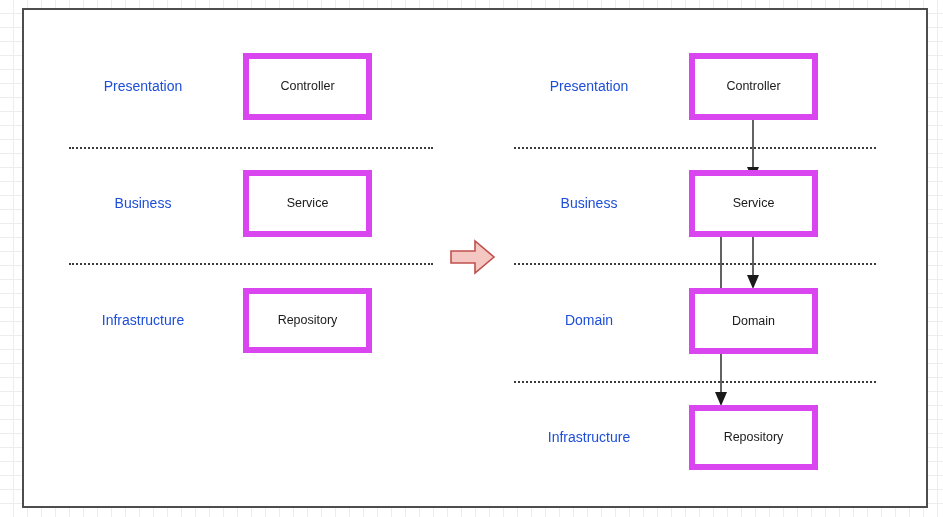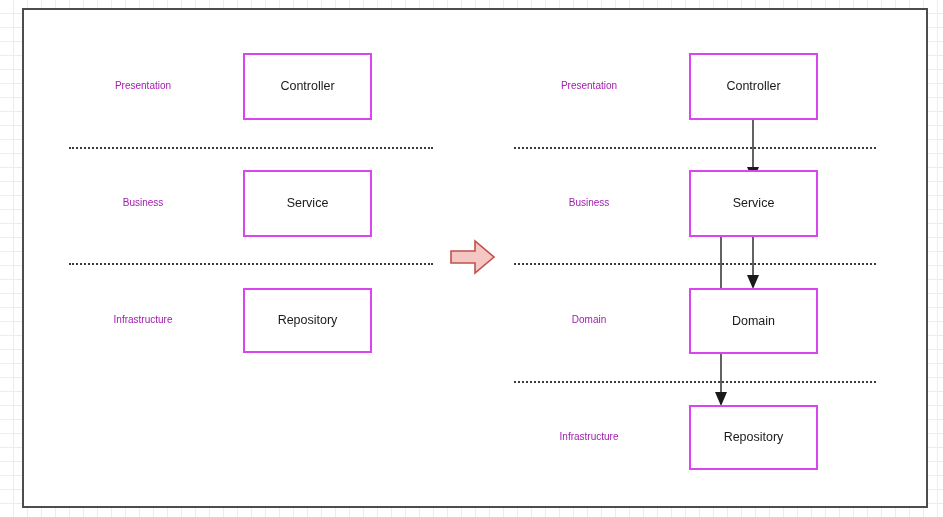--- a/index.html
+++ b/index.html
@@ -27,33 +27,33 @@
     width: 906px;
     height: 500px;
     background: #ffffff;
     border: 2px solid #4d4d4d;
     box-sizing: border-box;
   }
   .node {
     position: absolute;
     box-sizing: border-box;
     background: #ffffff;
-    border: 2px solid #d946ef;
+    border: 6px solid #d946ef;
     display: flex;
     align-items: center;
     justify-content: center;
     color: #1a1a1a;
     font-size: 12.5px;
     line-height: 1;
     z-index: 3;
   }
   .layer-label {
     position: absolute;
-    color: #a21caf;
-    font-size: 10px;
+    color: #1d4ed8;
+    font-size: 14px;
     line-height: 1;
     white-space: nowrap;
     transform: translate(-50%, -50%);
     z-index: 2;
   }
   .sep {
     position: absolute;
     height: 0;
     border-top: 2px dotted #3b3b3b;
     z-index: 1;

